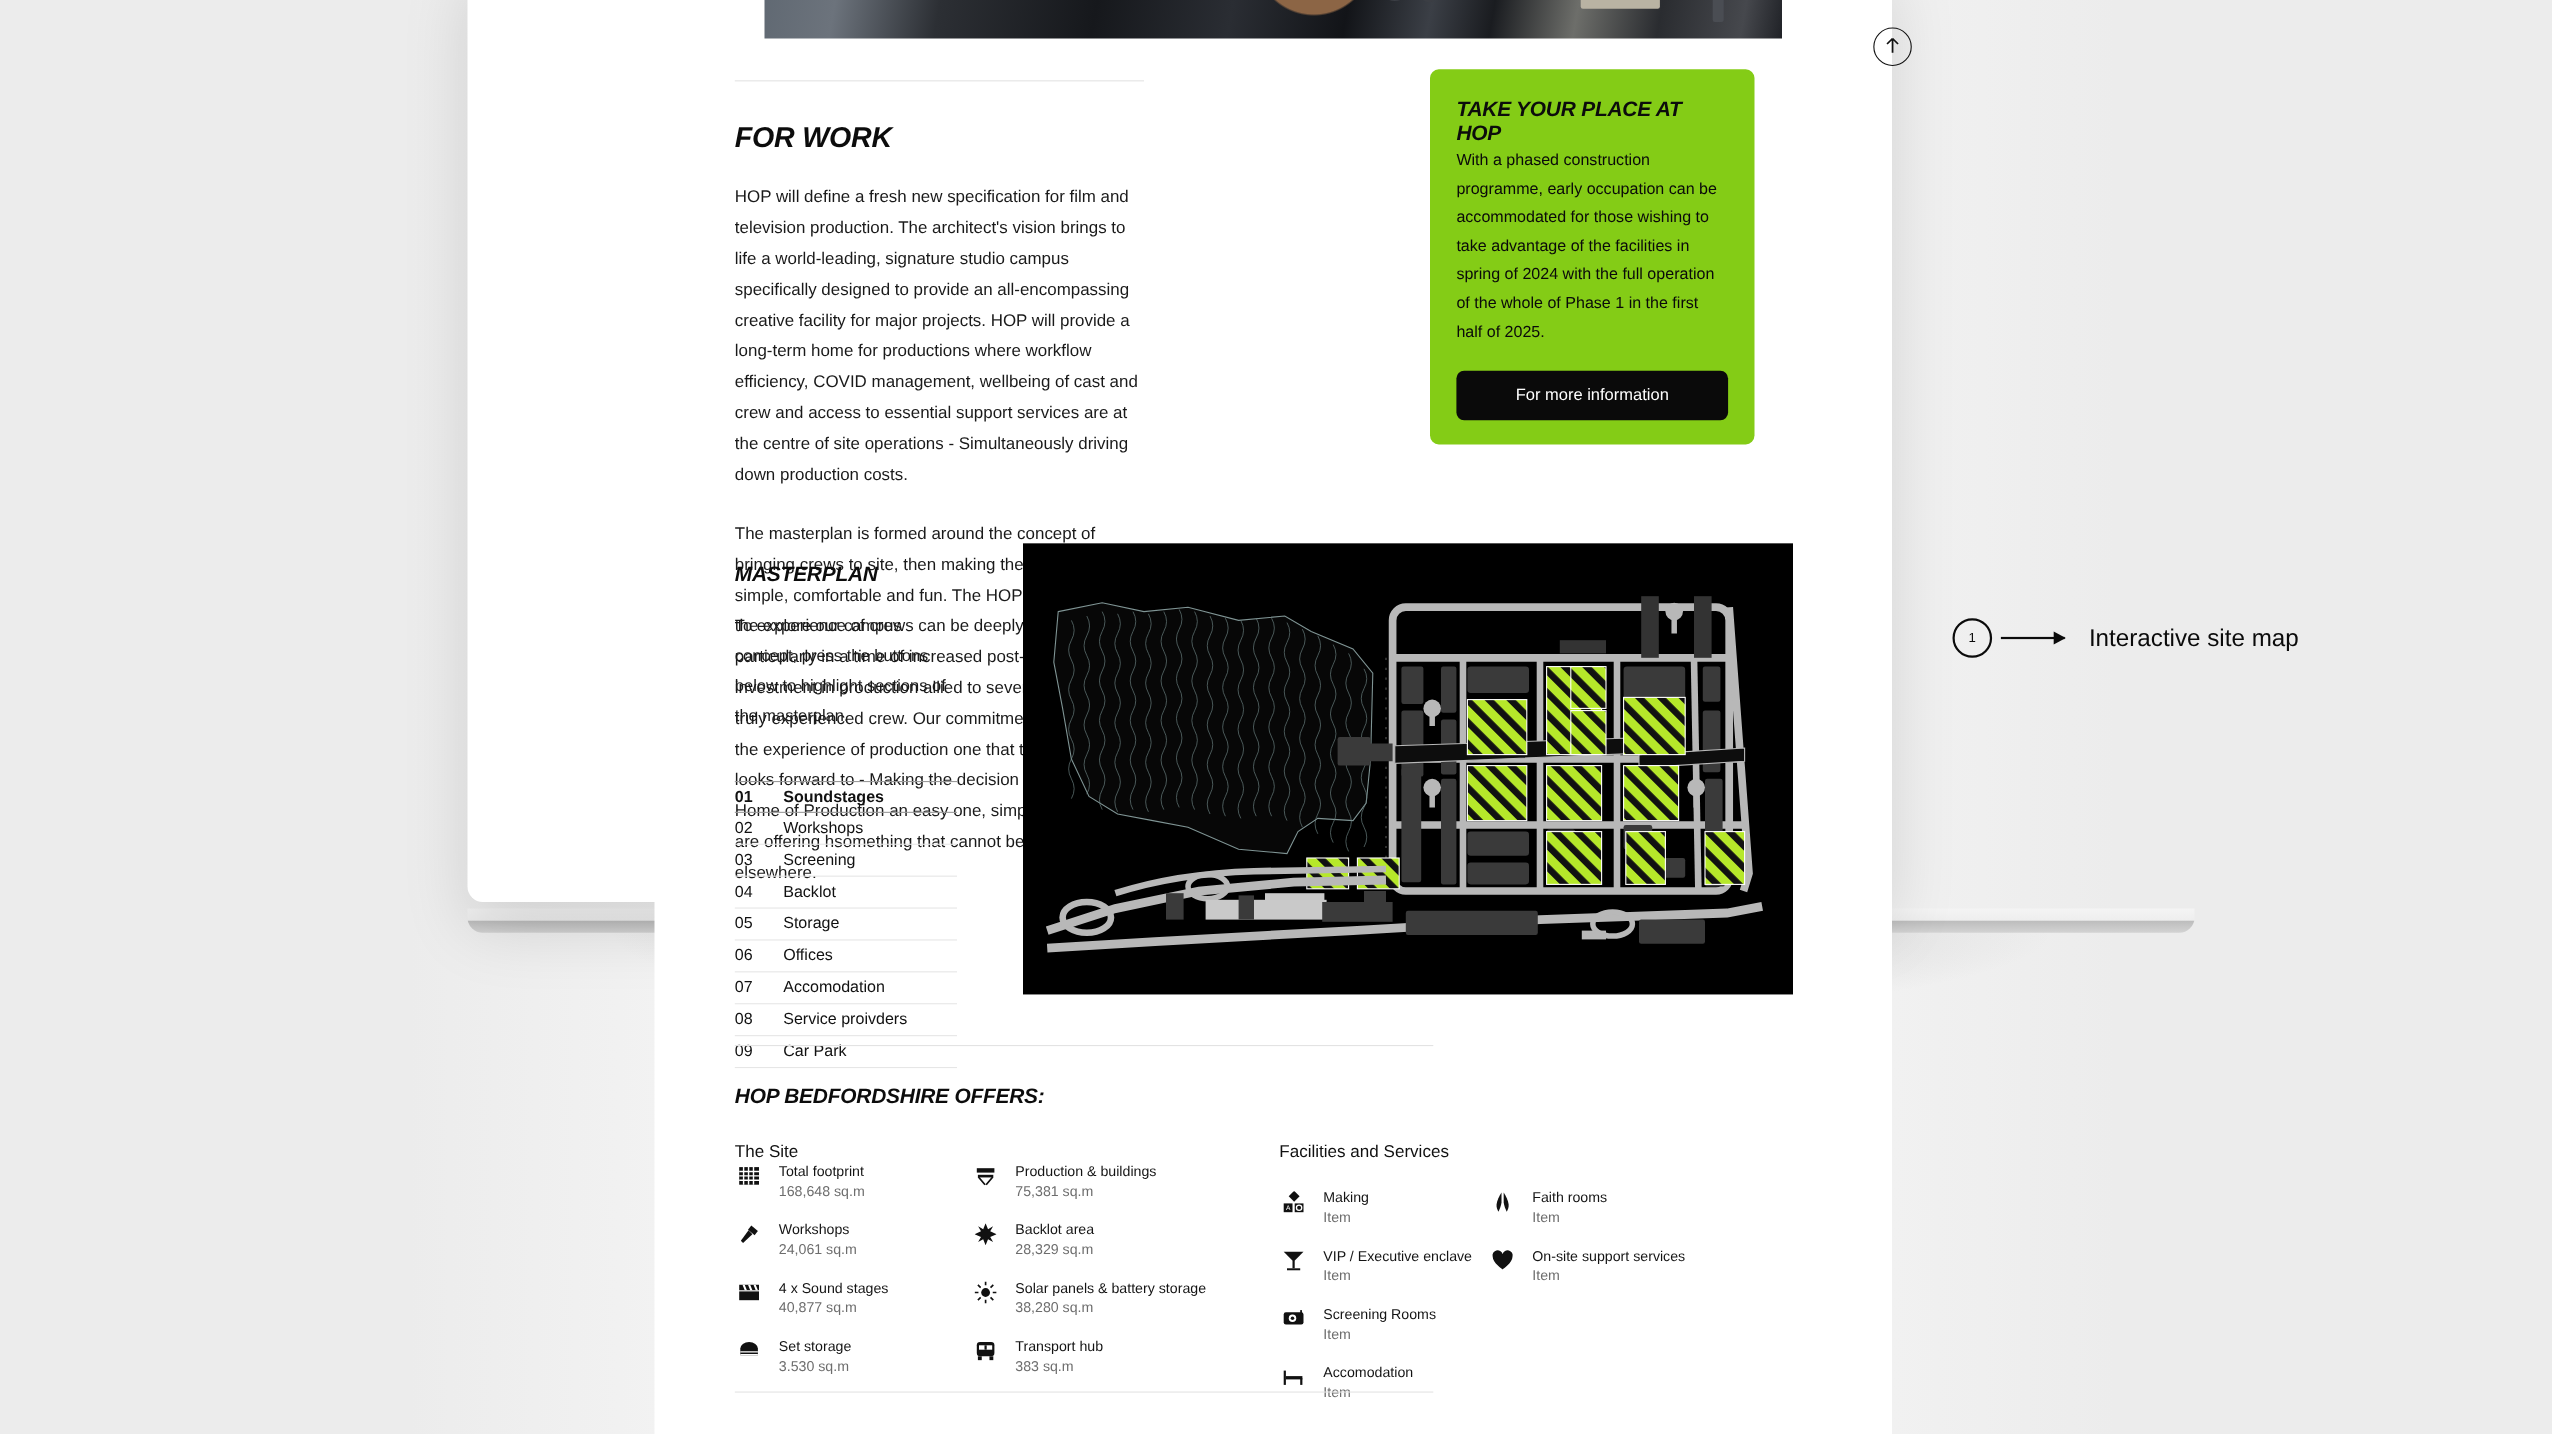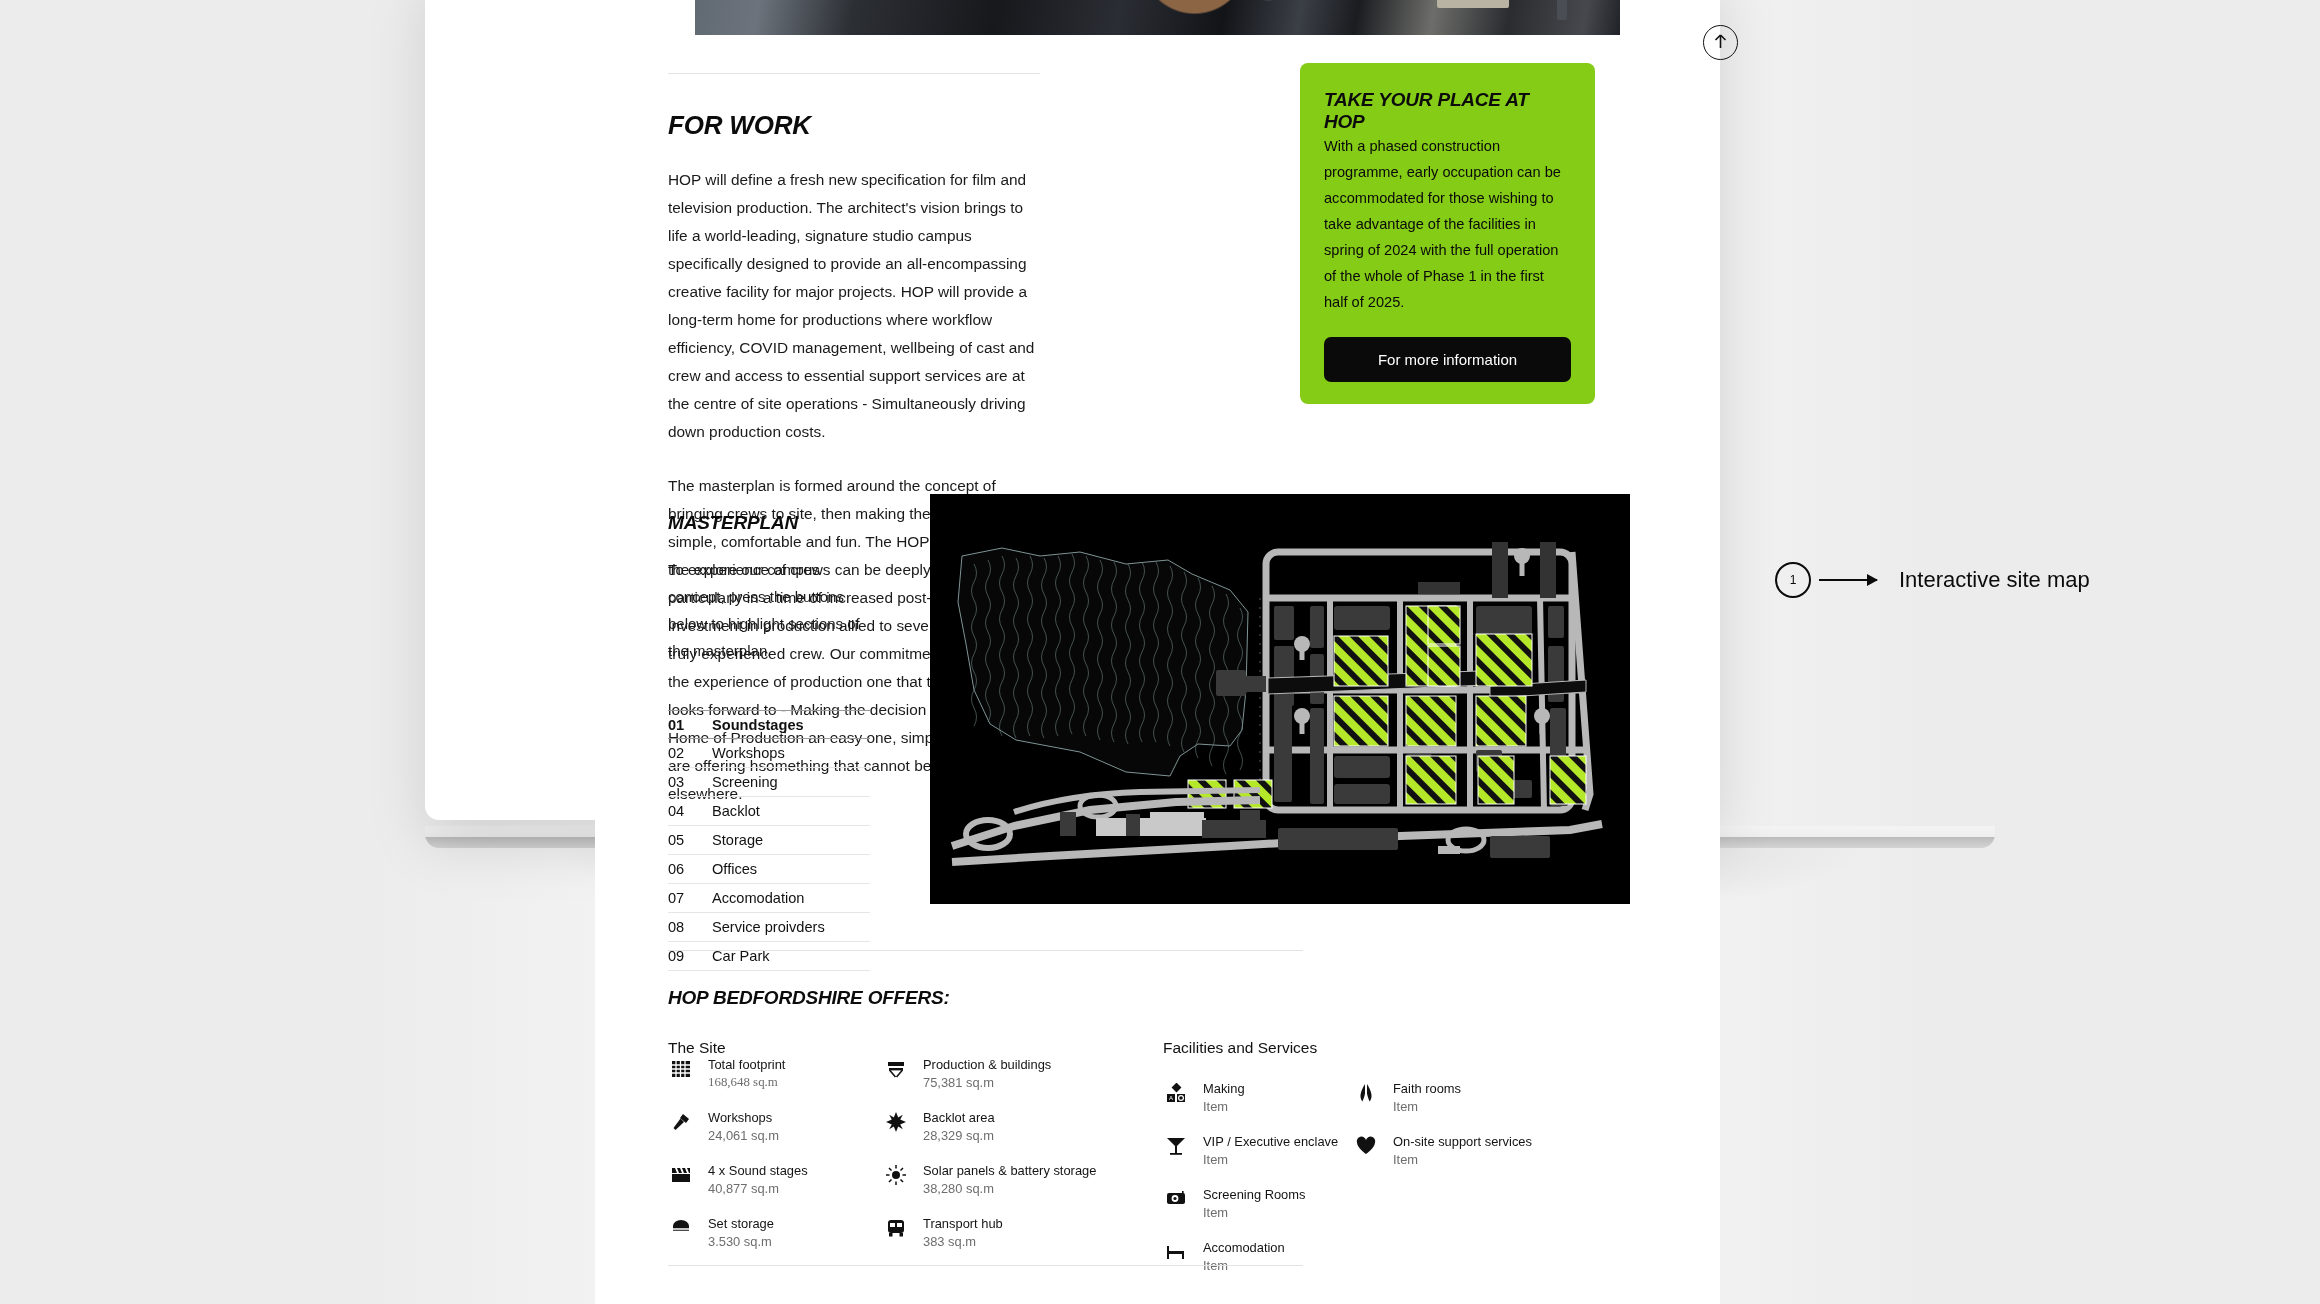--- a/index.html
+++ b/index.html
@@ -393,21 +393,21 @@
               <span class="ico">
                 <svg width="20" height="20" viewBox="0 0 20 20">
                     <rect x="1" y="2" width="18" height="16" fill="#111"></rect>
                     <g stroke="#fff" stroke-width="1.3">
                       <path d="M1 6h18M1 10h18M1 14h18M5 2v16M9.5 2v16M14 2v16"></path>
                     </g>
                   </svg>
               </span>
               <span class="txt">
                 <span class="nm" style="display:block;">Total footprint</span>
-                <span class="vl" style="display:block;font-family:Liberation Serif, serif;">168,648 sq.m</span>
+                <span class="vl" style="display:block;">168,648 sq.m</span>
               </span>
             </div>
             <div class="stat">
               <span class="ico">
                 <svg width="20" height="20" viewBox="0 0 20 20">
                     <path d="M12 2l6 5-3 4-6-5z" fill="#111"></path>
                     <path d="M9.5 6.5L2.5 16l2 2L13 10z" fill="#111"></path>
                   </svg>
               </span>
               <span class="txt">

